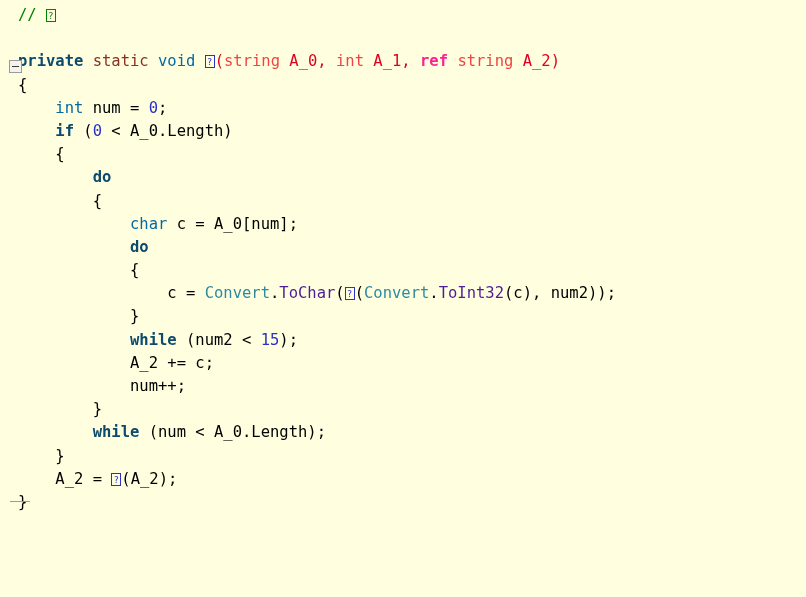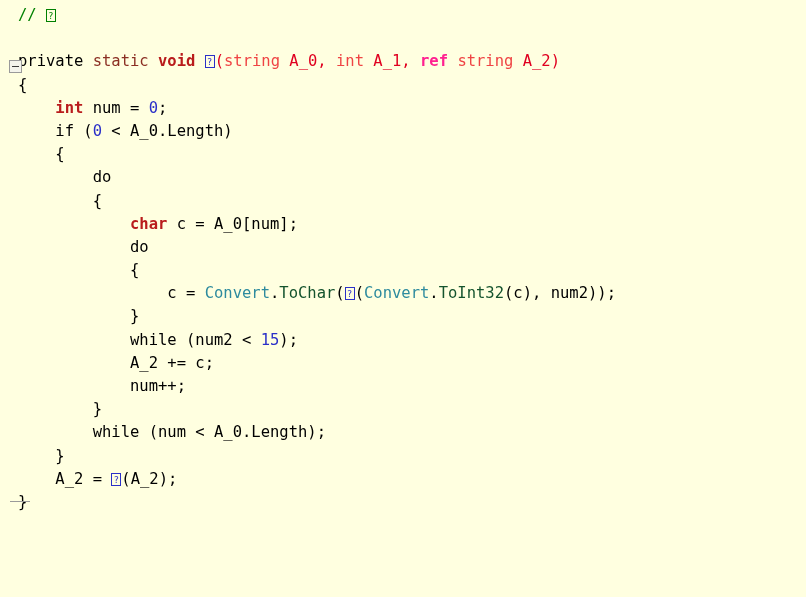--- a/index.html
+++ b/index.html
@@ -42,29 +42,29 @@
     height: 23.2px;
     line-height: 23.2px;
     white-space: pre;
     font-size: 15.5px;
     color: #000000;
     letter-spacing: 0px;
   }
 
   
   .t-comment  { color: #008000; font-style: normal; }
-  .t-keyword  { color: #000000; font-weight: normal; }
-  .t-type     { color: #b91c1c; font-weight: bold; }
+  .t-keyword  { color: #0c4a6e; font-weight: bold; }
+  .t-type     { color: #0369a1; font-weight: normal; }
   .t-typeplain{ color: #ef4444; }
   .t-static   { color: #8b2f23; }
   .t-ref      { color: #ff2090; font-weight: bold; }
   .t-param    { color: #e00020; }
   .t-number   { color: #2b30c8; }
   .t-class    { color: #2e8b9e; }
-  .t-method   { color: #14532d; }
+  .t-method   { color: #4c1d95; }
   .t-plain    { color: #000000; }
 
   
   .tofu {
     display: inline-block;
     width: 10px;
     height: 13px;
     line-height: 12px;
     font-size: 9px;
     font-family: "DejaVu Sans", sans-serif;

